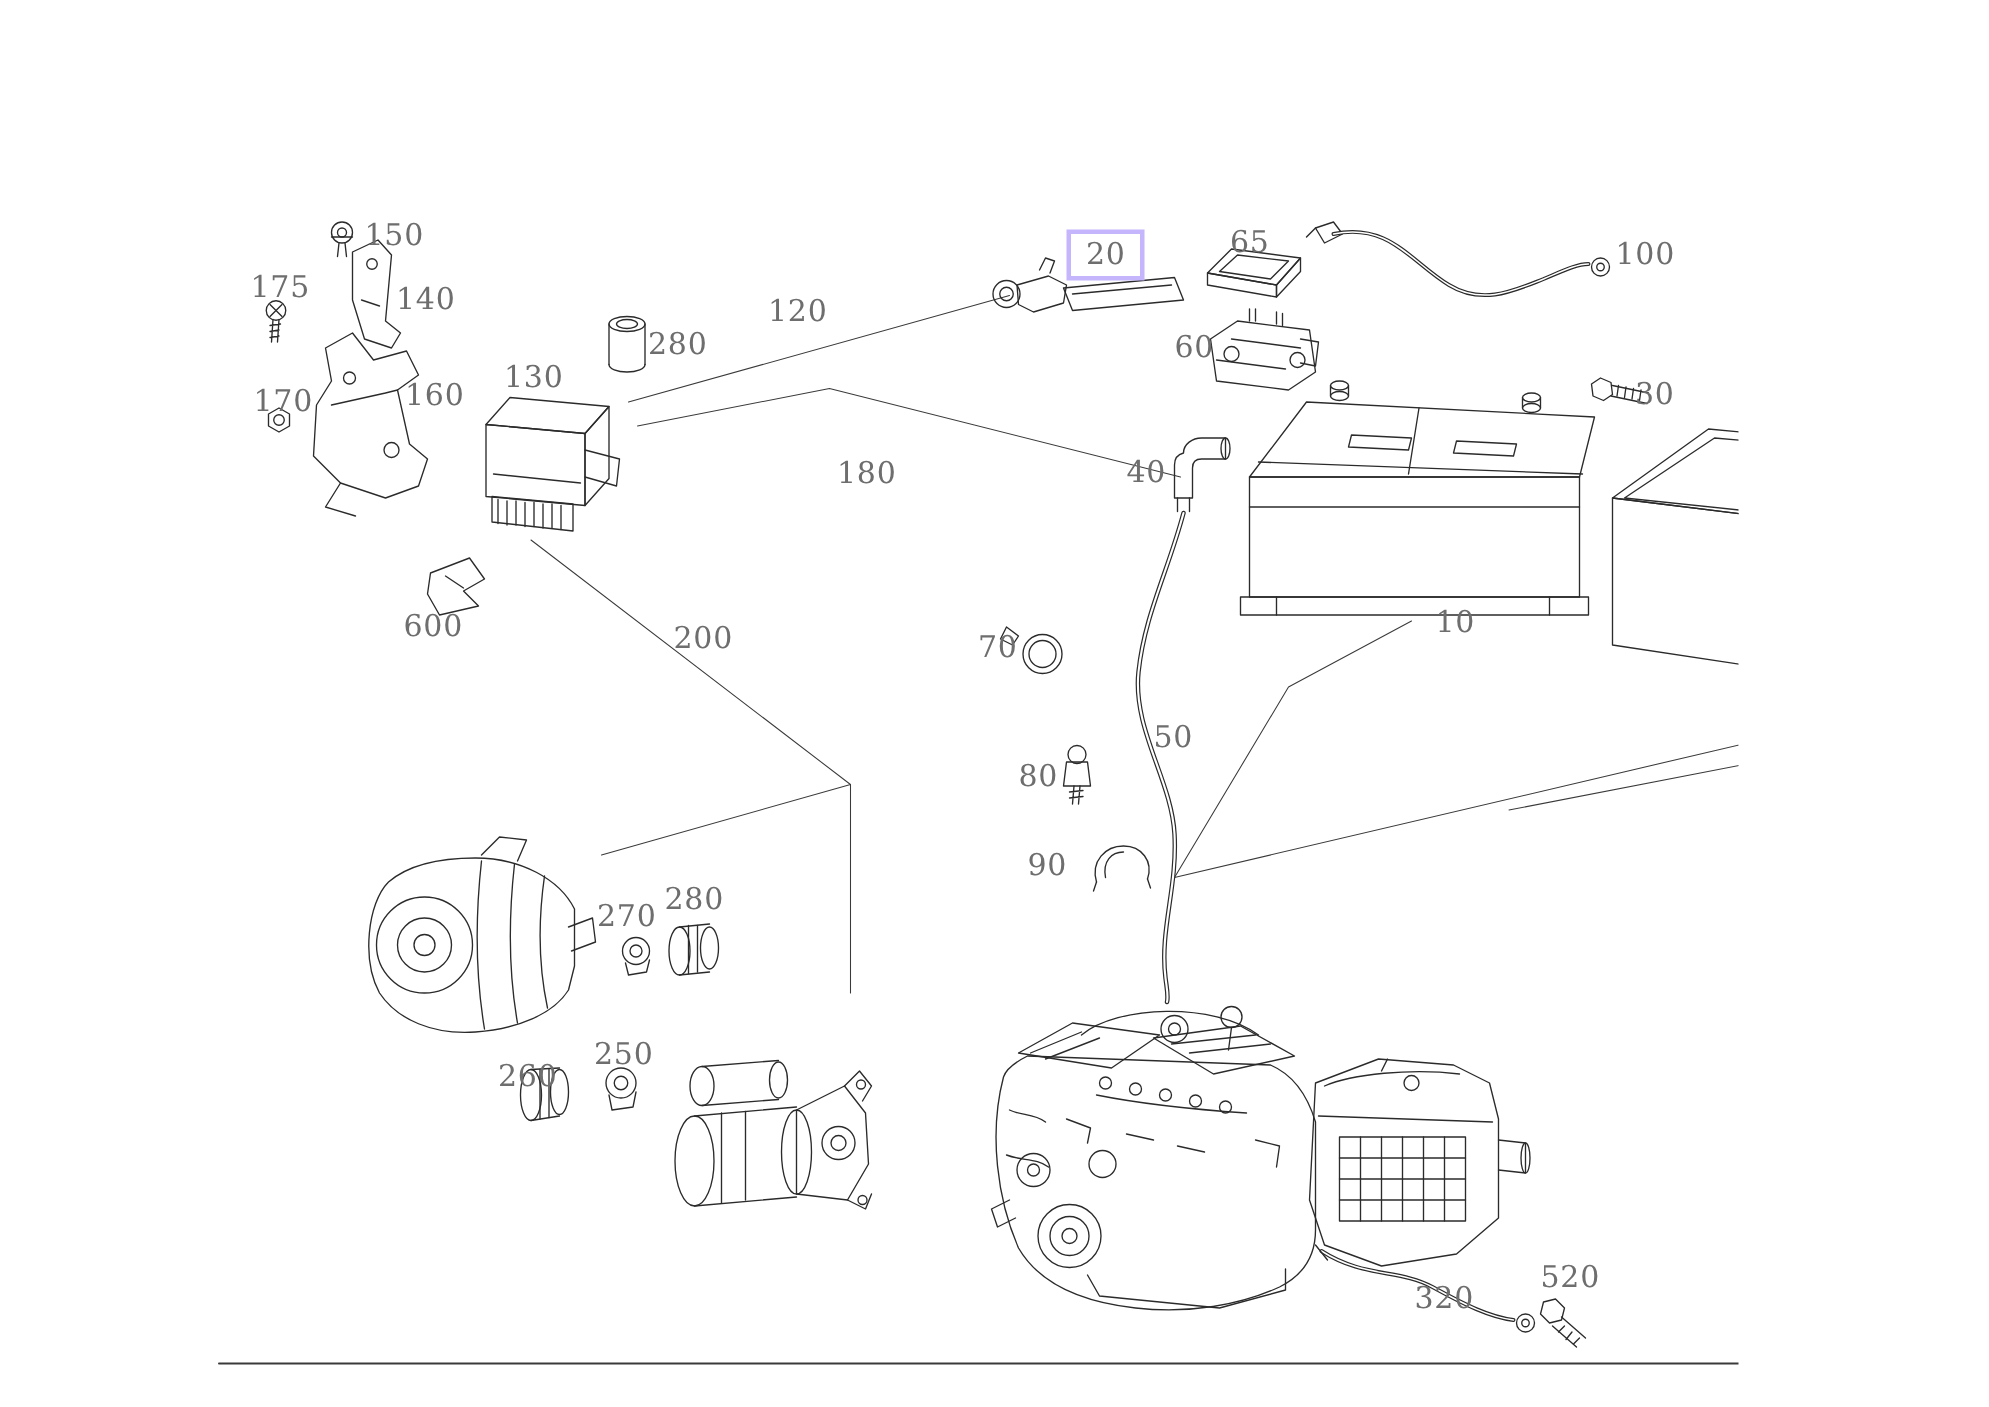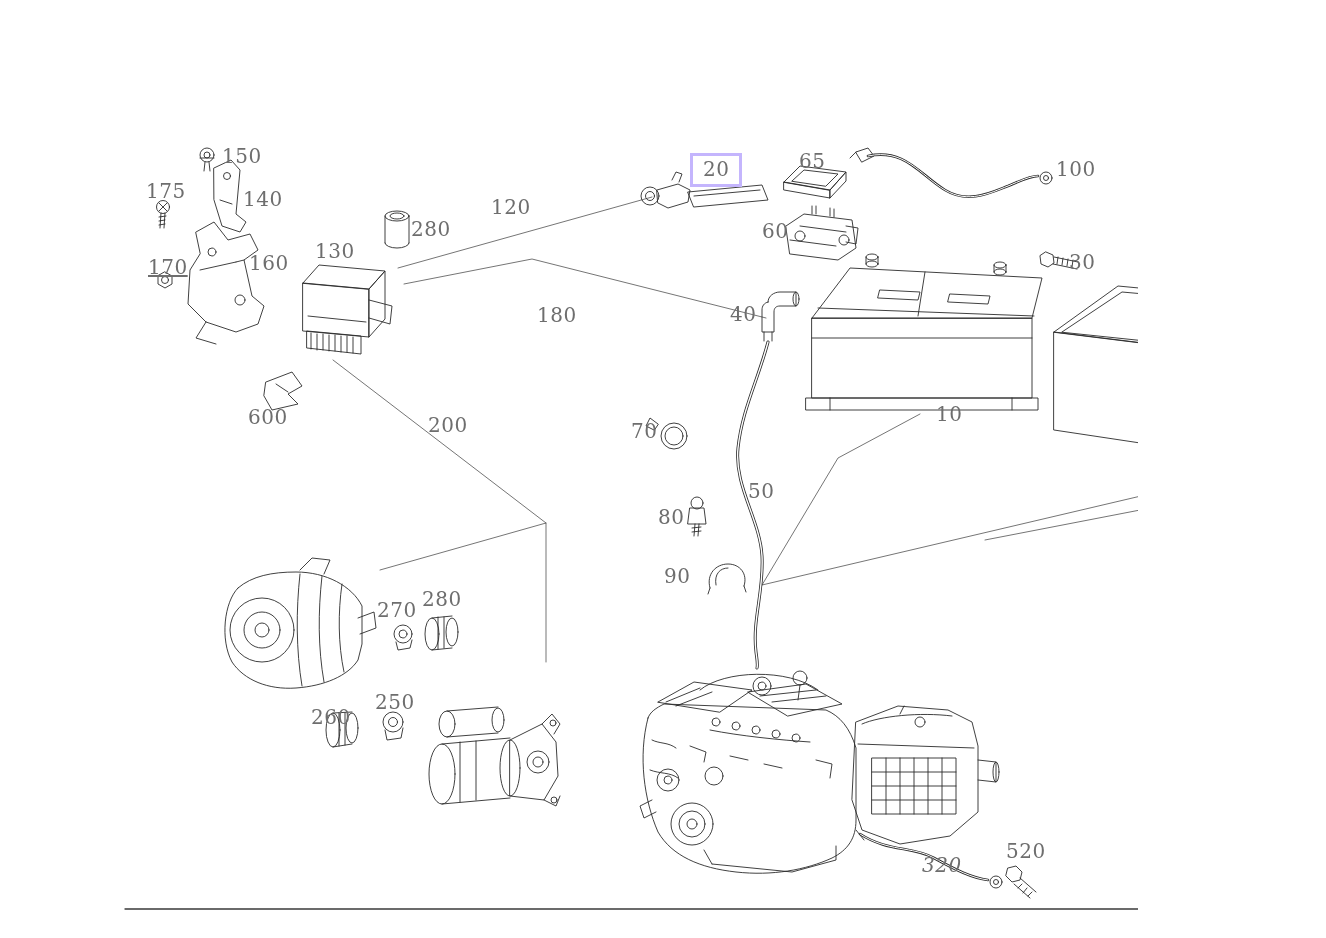--- a/index.html
+++ b/index.html
@@ -1,18 +1,19 @@
 <!DOCTYPE html>
 <html><head>
 <meta charset="utf-8">
 <style>
   html,body{margin:0;padding:0;background:#ffffff;}
   .stage{
     position:relative;width:1138px;height:938px;background:#ffffff;overflow:hidden;
     font-family:"DejaVu Serif", serif;
+    margin-left:21px;
   }
   .art{position:absolute;left:0;top:0;}
   .art path,.art circle,.art ellipse,.art polygon,.art line,.art rect{
     stroke:#2b2b2b;stroke-width:0.9;fill:none;stroke-linecap:round;stroke-linejoin:round;
   }
   .art .thin{stroke-width:0.7;stroke:#3a3a3a;}
   .art .tube{stroke-width:3;}
   .art .tube-in{stroke:#ffffff;stroke-width:1.4;}
   .art .cable{stroke-width:2.6;}
   .art .cable-in{stroke:#ffffff;stroke-width:1;}
@@ -310,21 +311,21 @@
     </g>
 
     <g>
       <line class="divider" x1="125" y1="909" x2="1326" y2="909"></line>
     </g>
   </svg>
 
   <div class="part-label" style="left:222px;top:146px;">150</div>
   <div class="part-label" style="left:146px;top:181px;">175</div>
   <div class="part-label" style="left:243px;top:189px;">140</div>
-  <div class="part-label" style="left:148px;top:257px;text-decoration:underline;">170</div>
+  <div class="part-label" style="left:148px;top:257px;">170</div>
   <div class="part-label" style="left:249px;top:253px;">160</div>
   <div class="part-label" style="left:315px;top:241px;">130</div>
   <div class="part-label" style="left:411px;top:219px;">280</div>
   <div class="part-label" style="left:491px;top:197px;">120</div>
 
   <div class="highlight-box" style="left:690px;top:153px;">
     <div class="part-label">20</div>
   </div>
 
   <div class="part-label" style="left:799px;top:151px;">65</div>
@@ -338,16 +339,16 @@
   <div class="part-label" style="left:248px;top:407px;">600</div>
   <div class="part-label" style="left:428px;top:415px;">200</div>
   <div class="part-label" style="left:631px;top:421px;">70</div>
   <div class="part-label" style="left:748px;top:481px;">50</div>
   <div class="part-label" style="left:658px;top:507px;">80</div>
   <div class="part-label" style="left:664px;top:566px;">90</div>
   <div class="part-label" style="left:377px;top:600px;">270</div>
   <div class="part-label" style="left:422px;top:589px;">280</div>
   <div class="part-label" style="left:375px;top:692px;">250</div>
   <div class="part-label" style="left:311px;top:707px;">260</div>
-  <div class="part-label" style="left:922px;top:855px;font-style:italic;">320</div>
+  <div class="part-label" style="left:922px;top:855px;">320</div>
   <div class="part-label" style="left:1006px;top:841px;">520</div>
 
 </div>
 
 </body></html>

